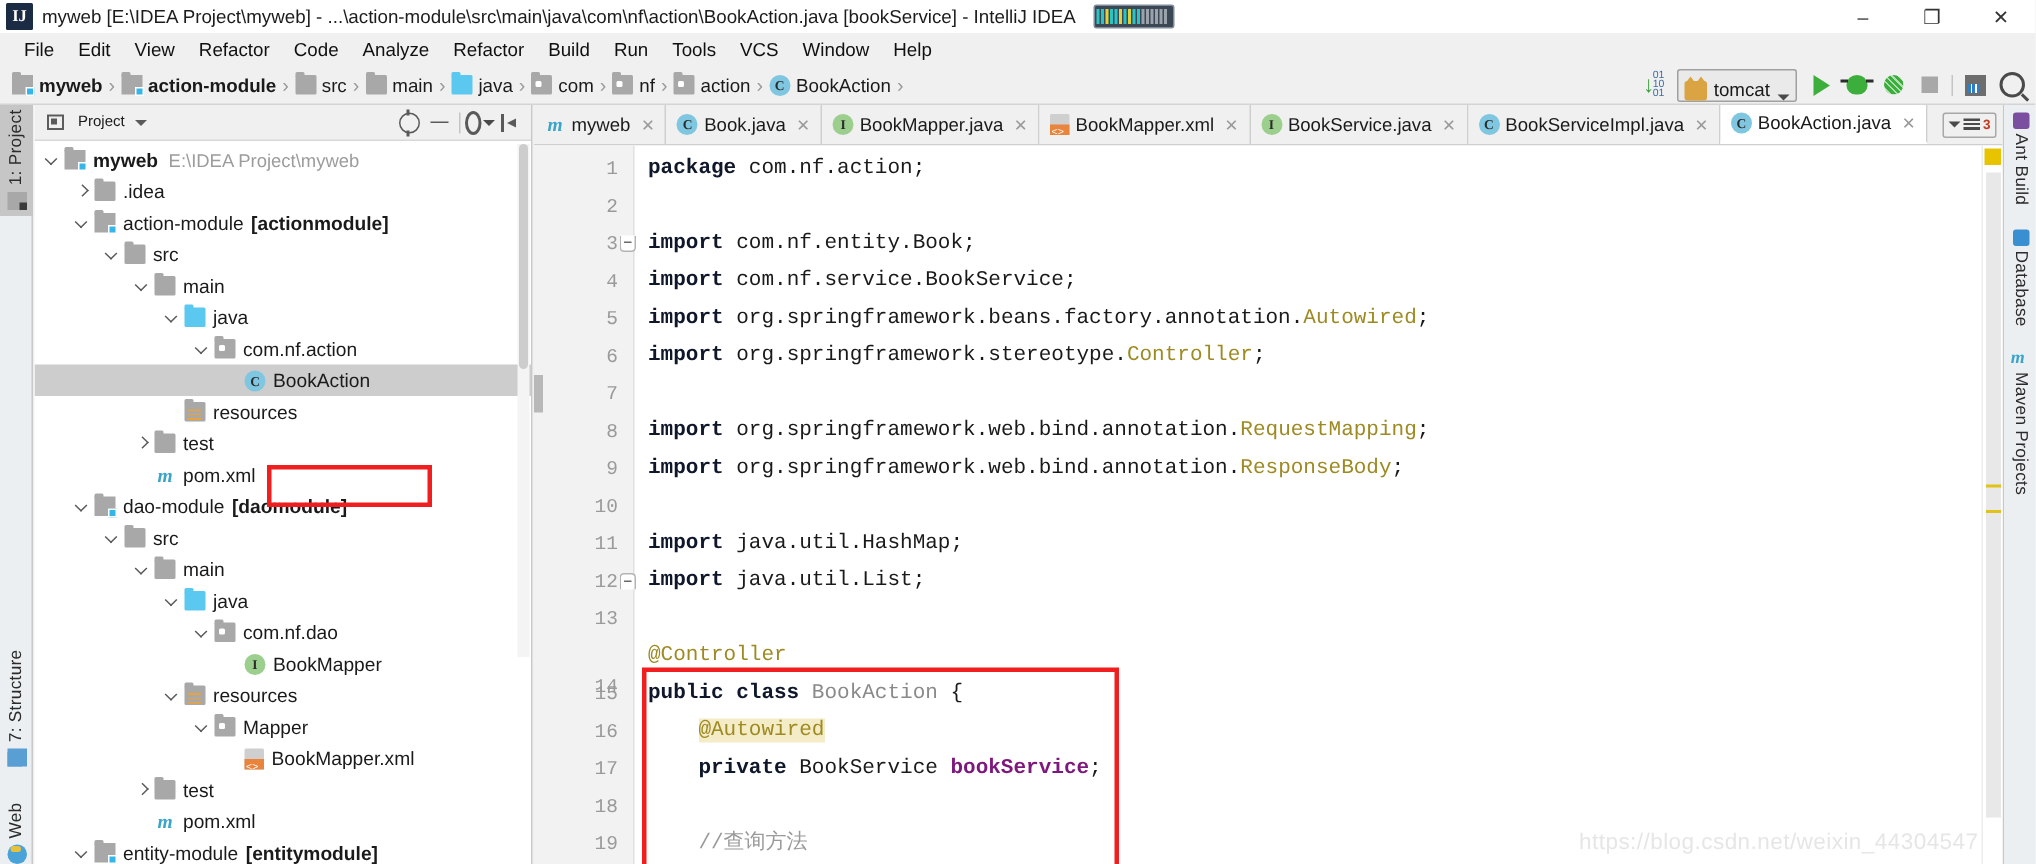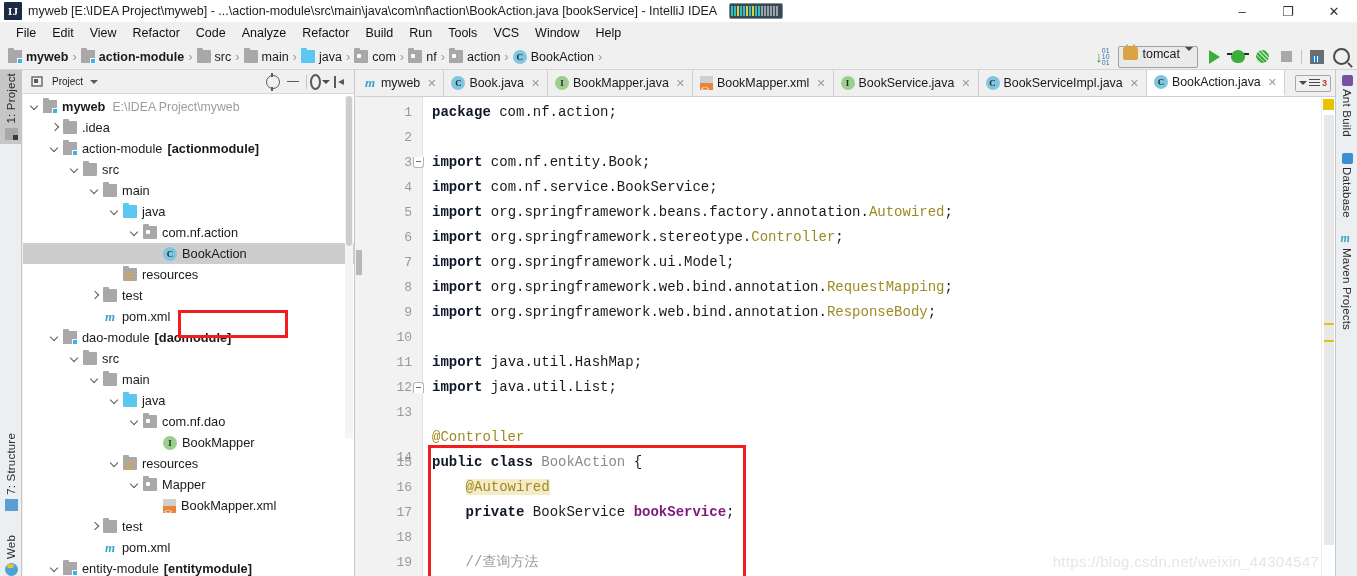--- a/index.html
+++ b/index.html
@@ -62,21 +62,21 @@
     font-size:9px;font-weight:bold;display:flex;align-items:center;justify-content:center;
     font-family:"Liberation Serif", serif;}
   .ic.xml{width:13px;height:14px;background:#cfcfcf;position:relative;border-radius:1px;}
   .ic.xml:before{content:"";position:absolute;left:0;bottom:0;width:13px;height:7px;background:#e8843c;}
   .ic.xml:after{content:"<>";position:absolute;left:1px;bottom:-2px;font-size:7px;color:#fff;font-family:"Liberation Sans",sans-serif;}
   .ic.mvn{color:#3aa5c8;font-style:italic;font-weight:bold;font-size:13px;font-family:"Liberation Serif",serif;
     display:flex;align-items:center;justify-content:center;background:none;}
 
   .navright{margin-left:auto;display:flex;align-items:center;padding-right:4px;height:26px;}
   .tbicon{width:24px;height:22px;display:flex;align-items:center;justify-content:center;}
-  .runcfg{display:flex;align-items:flex-start;height:20px;border:1px solid #a0a0a0;background:#eaeaea;
+  .runcfg{display:flex;align-items:flex-end;height:20px;border:1px solid #a0a0a0;background:#eaeaea;
     border-radius:2px;padding:0 4px;margin:0 4px;}
   .runcfg .cat{width:15px;height:13px;margin-right:4px;background:#d9a441;border-radius:2px;position:relative;}
   .runcfg .cat:before{content:"";position:absolute;left:1px;top:-3px;border-left:3px solid transparent;
     border-right:3px solid transparent;border-bottom:4px solid #d9a441;}
   .runcfg .cat:after{content:"";position:absolute;right:1px;top:-3px;border-left:3px solid transparent;
     border-right:3px solid transparent;border-bottom:4px solid #d9a441;}
   .runcfg .nm{font-size:12.5px;margin-right:5px;}
   .caret{width:0;height:0;border-left:4px solid transparent;border-right:4px solid transparent;
     border-top:4px solid #4a4a4a;}
   .play{width:0;height:0;border-top:7px solid transparent;border-bottom:7px solid transparent;border-left:11px solid #3cae3c;}
@@ -586,21 +586,20 @@
           <div class="foldmark close" style="top: 285px;"></div>
           <div class="cursorbar" style="top: 153px;"></div>
         </div>
       <div class="code" id="code">
           <div class="cl" style="top: 3px;"><span class="kw">package</span><span class="pl"> com.nf.action;</span></div>
           <div class="cl" style="top: 28px;"></div>
           <div class="cl" style="top: 53px;"><span class="kw">import</span><span class="pl"> com.nf.entity.Book;</span></div>
           <div class="cl" style="top: 78px;"><span class="kw">import</span><span class="pl"> com.nf.service.BookService;</span></div>
           <div class="cl" style="top: 103px;"><span class="kw">import</span><span class="pl"> org.springframework.beans.factory.annotation.</span><span class="ann">Autowired</span><span class="pl">;</span></div>
           <div class="cl" style="top: 128px;"><span class="kw">import</span><span class="pl"> org.springframework.stereotype.</span><span class="ann">Controller</span><span class="pl">;</span></div>
-          <div class="cl" style="top: 153px;"><span class="kw">import</span><span class="pl"> org.springframework.ui.Model;</span></div>
           <div class="cl" style="top: 178px;"><span class="kw">import</span><span class="pl"> org.springframework.web.bind.annotation.</span><span class="ann">RequestMapping</span><span class="pl">;</span></div>
           <div class="cl" style="top: 203px;"><span class="kw">import</span><span class="pl"> org.springframework.web.bind.annotation.</span><span class="ann">ResponseBody</span><span class="pl">;</span></div>
           <div class="cl" style="top: 228px;"></div>
           <div class="cl" style="top: 253px;"><span class="kw">import</span><span class="pl"> java.util.HashMap;</span></div>
           <div class="cl" style="top: 278px;"><span class="kw">import</span><span class="pl"> java.util.List;</span></div>
           <div class="cl" style="top: 303px;"></div>
           <div class="cl" style="top: 328px;"><span class="ann">@Controller</span></div>
           <div class="cl" style="top: 353px;"><span class="kw">public class</span><span class="pl"> </span><span class="cls-n">BookAction</span><span class="pl"> {</span></div>
           <div class="cl" style="top: 378px;"><span class="pl">    </span><span class="ann hl-ann">@Autowired</span></div>
           <div class="cl" style="top: 403px;"><span class="pl">    </span><span class="kw">private</span><span class="pl"> BookService </span><span class="fld">bookService</span><span class="pl">;</span></div>

